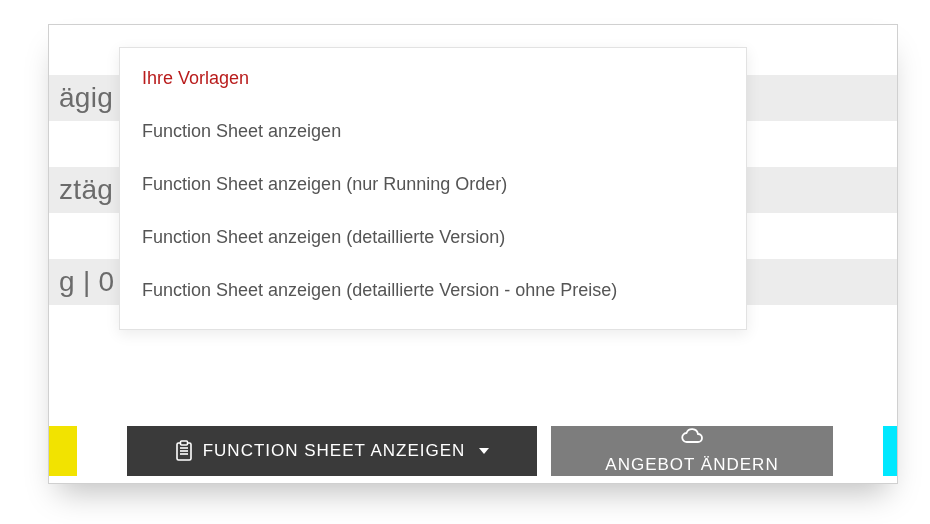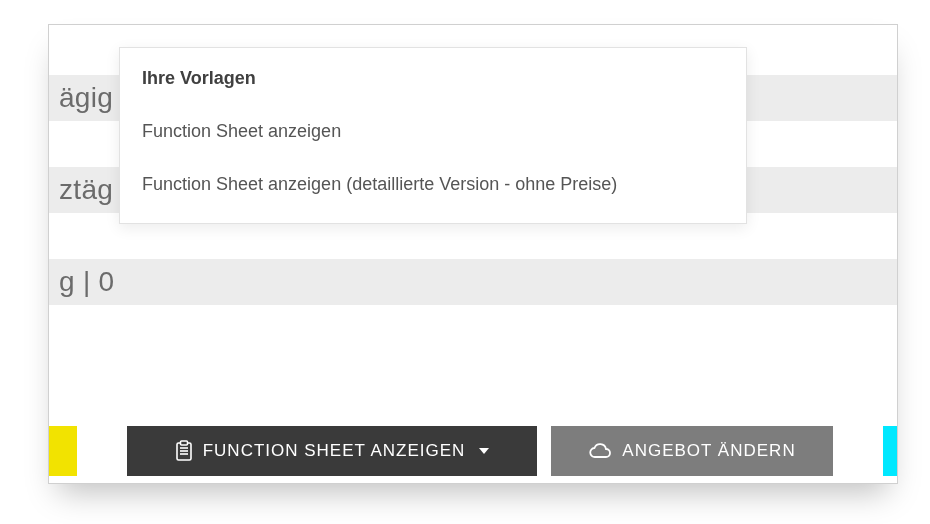--- a/index.html
+++ b/index.html
@@ -66,21 +66,21 @@
     justify-content: center;
     gap: 10px;
     font-size: 17px;
     letter-spacing: 1px;
     color: #ffffff;
     cursor: pointer;
     user-select: none;
     padding: 0 24px;
   }
   .btn-dark { background: #3a3a3a; width: 410px; }
-  .btn-grey { background: #7d7d7d; width: 282px; }
+  .btn-grey { background: #7d7d7d; width: 282px; flex-direction: column; }
   .caret-down {
     width: 0; height: 0;
     border-left: 5px solid transparent;
     border-right: 5px solid transparent;
     border-top: 6px solid #ffffff;
     margin-left: 4px;
   }
 
   .dropdown {
     position: absolute;
@@ -93,42 +93,44 @@
     padding: 4px 0 12px 0;
     z-index: 10;
   }
   .dd-item, .dd-header {
     padding: 16px 22px;
     font-size: 18px;
     color: #555555;
     cursor: pointer;
   }
   .dd-header {
-    font-weight: 700;
-    color: #404040;
+    font-weight: 400;
+    color: #b91c1c;
     cursor: default;
   }
 
   svg.icon { flex-shrink: 0; }
 </style>
 </head>
 <body>
 
 <div class="card">
 
   <div class="bg-rows">
     <div class="bg-row">ägig</div>
     <div class="bg-row">ztäg</div>
     <div class="bg-row">g | 0</div>
   </div>
 
   <div class="dropdown">
     <div class="dd-header">Ihre Vorlagen</div>
     <div class="dd-item">Function Sheet anzeigen</div>
 
+    <div class="dd-item">Function Sheet anzeigen (nur Running Order)</div>
+    <div class="dd-item">Function Sheet anzeigen (detaillierte Version)</div>
     <div class="dd-item">Function Sheet anzeigen (detaillierte Version - ohne Preise)</div>
   </div>
 
   <div class="button-bar">
     <div class="yellow-tab"></div>
 
     <div class="btn btn-dark">
       <svg class="icon" width="18" height="22" viewBox="0 0 18 22" fill="none" stroke="#ffffff" stroke-width="1.6">
         <rect x="2" y="3" width="14" height="17" rx="1.5"></rect>
         <rect x="5.5" y="1" width="7" height="4" rx="1" fill="#3a3a3a"></rect>

